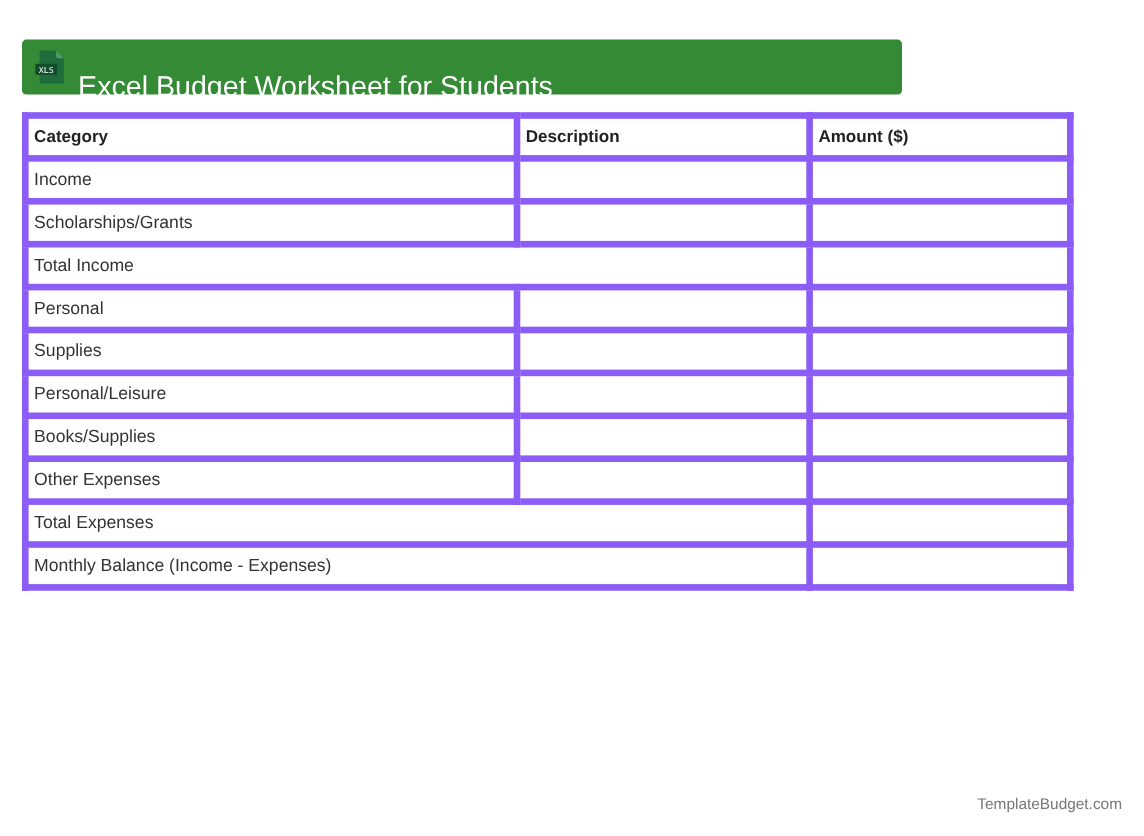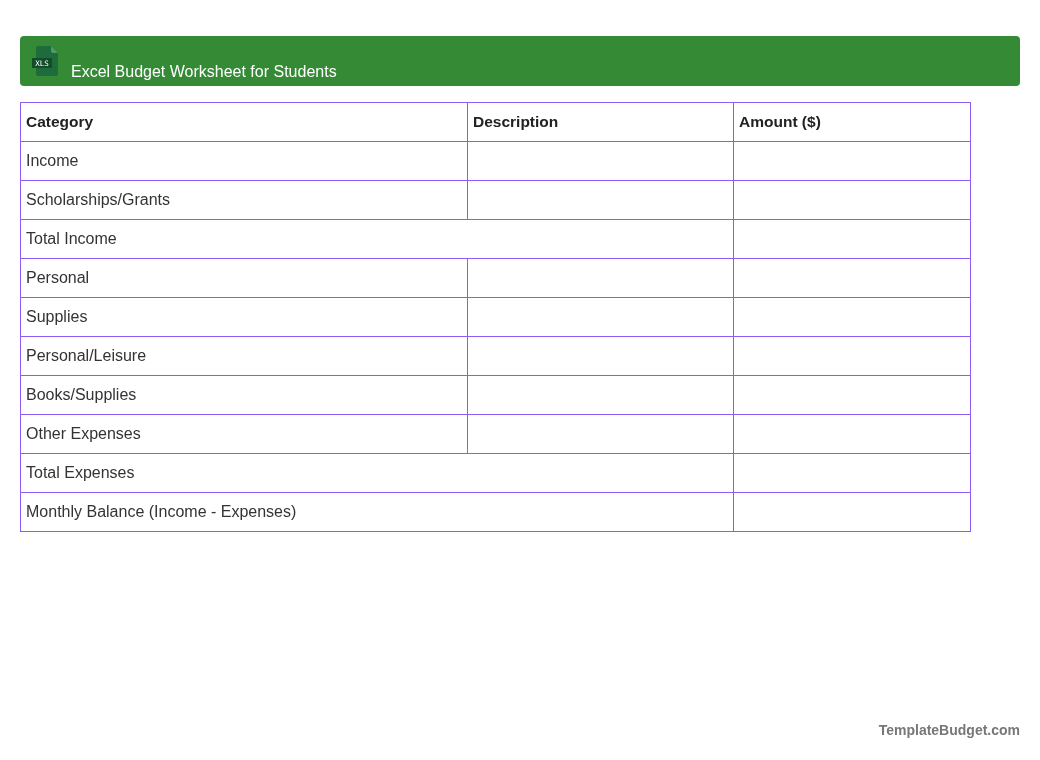--- a/index.html
+++ b/index.html
@@ -9,21 +9,21 @@
       width: 1040px;
       height: 760px;
       overflow: hidden;
       font-family: "Liberation Sans", "DejaVu Sans", sans-serif;
       color: #333333;
     }
     .header-bar {
       position: absolute;
       left: 20px;
       top: 36px;
-      width: 1000px;
+      width: 800px;
       height: 50px;
       background: #348a35;
       border-radius: 4px;
       display: flex;
       align-items: center;
       box-sizing: border-box;
     }
     .file-icon {
       position: absolute;
       left: 12px;
@@ -31,35 +31,35 @@
       width: 28px;
       height: 32px;
     }
     .page-title {
       position: absolute;
       left: 51px;
       top: 0;
       height: 50px;
       line-height: 50px;
       color: #ffffff;
-      font-size: 16px;
+      font-size: 26px;
       font-weight: normal;
       white-space: nowrap;
     }
     table.budget {
       position: absolute;
       left: 20px;
       top: 102px;
       width: 950px;
       border-collapse: collapse;
       table-layout: fixed;
       font-size: 16px;
     }
     table.budget th, table.budget td {
-      border: 1px solid #8b5cf6;
+      border: 6px solid #8b5cf6;
       height: 39px;
       padding: 0 5px;
       box-sizing: border-box;
       text-align: left;
       vertical-align: middle;
       color: #333333;
       white-space: nowrap;
     }
     table.budget th {
       font-weight: bold;
@@ -68,21 +68,20 @@
     }
     col.c1 { width: 447px; }
     col.c2 { width: 266px; }
     col.c3 { width: 237px; }
     .footer-brand {
       position: absolute;
       right: 20px;
       top: 722px;
       font-size: 14px;
       color: #777777;
-      font-weight: bold;
     }
   </style>
 </head>
 <body>
 
 <div class="header-bar">
   <span class="file-icon">
     <svg width="28" height="32" viewBox="0 0 28 32">
       <path d="M6 1 H19 L26 8 V29 a2 2 0 0 1 -2 2 H6 a2 2 0 0 1 -2 -2 V3 a2 2 0 0 1 2 -2 Z" fill="#1e6b3c"></path>
       <path d="M19 1 L26 8 H21 a2 2 0 0 1 -2 -2 Z" fill="#4f9a68"></path>

